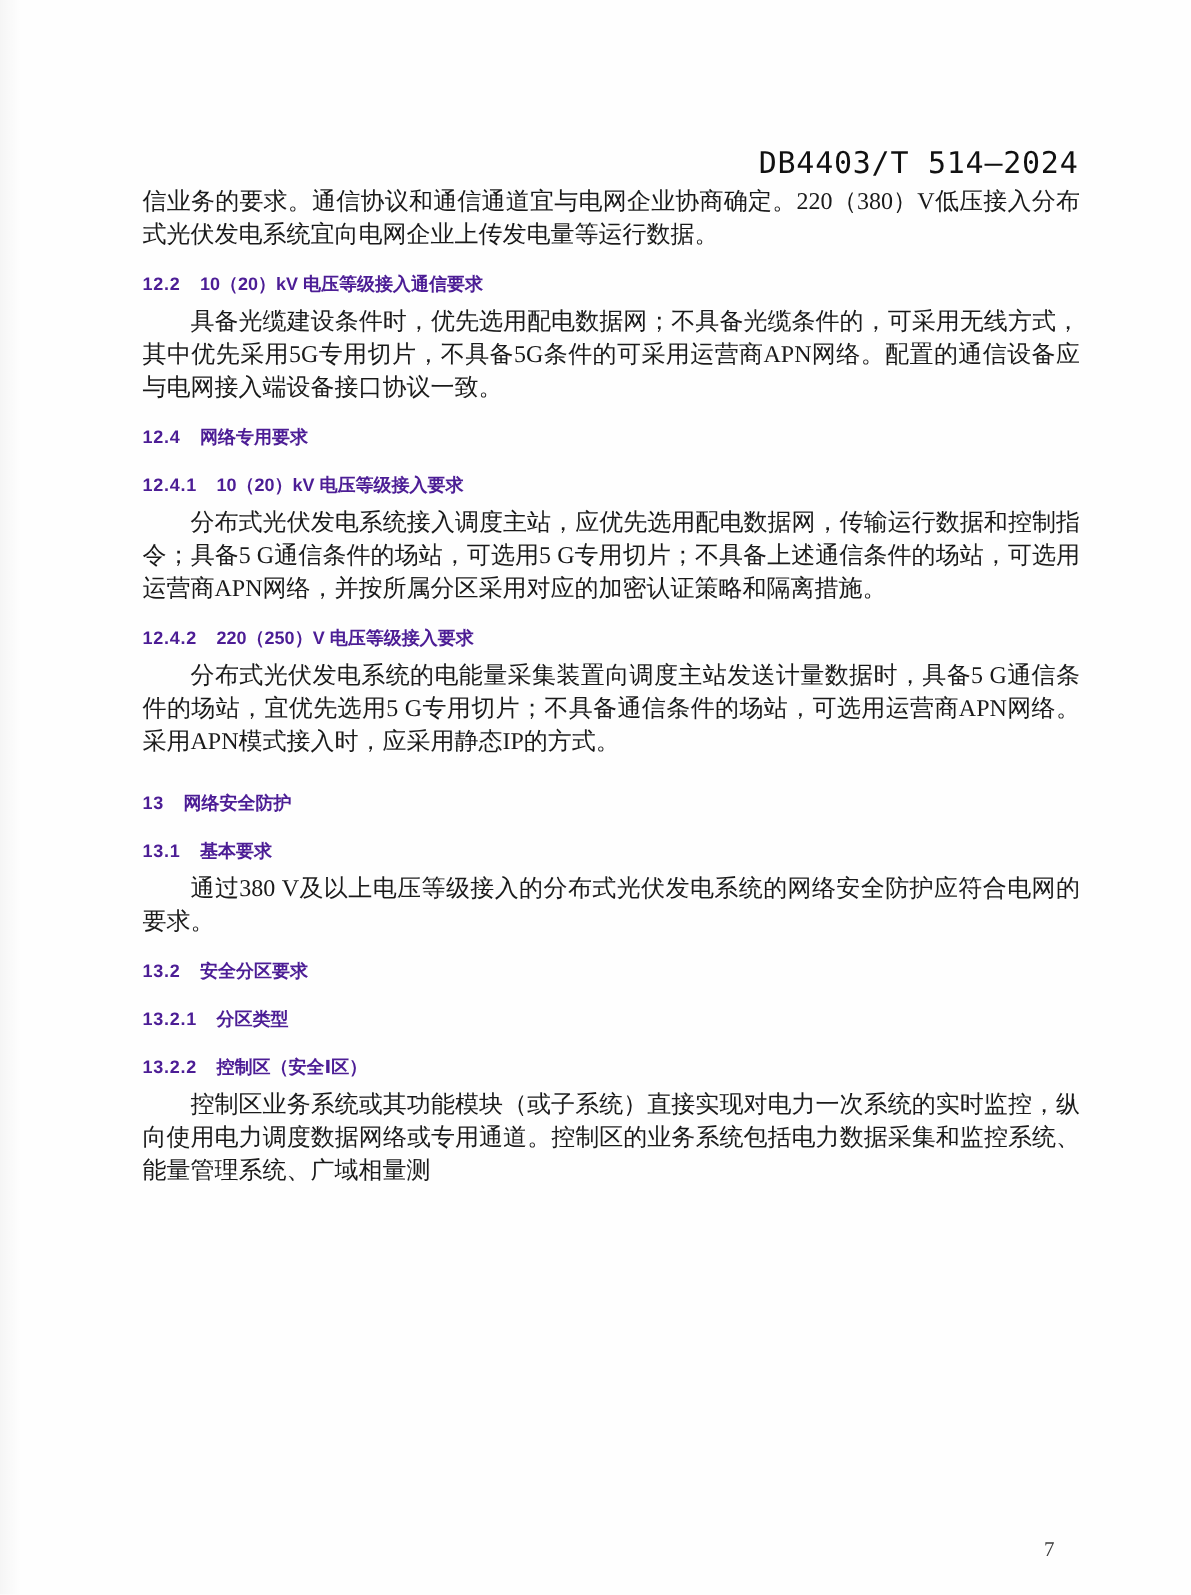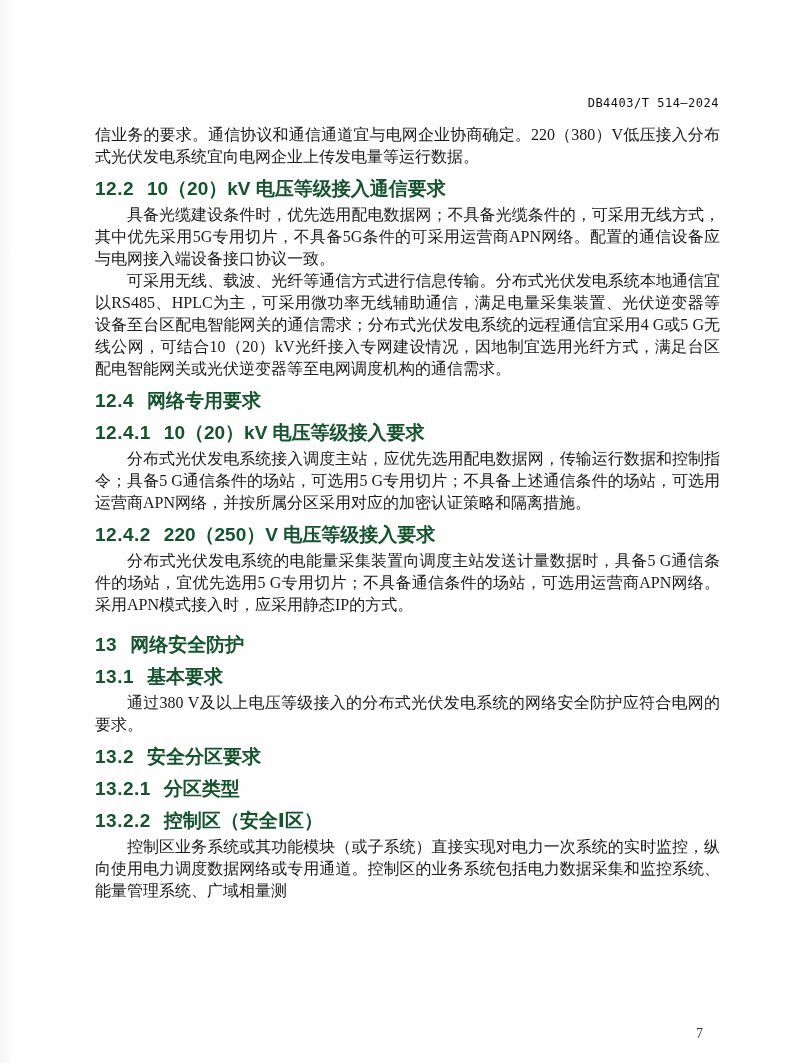--- a/index.html
+++ b/index.html
@@ -24,21 +24,21 @@
     left: 0; top: 0; bottom: 0;
     width: 14px;
     background: linear-gradient(to right, rgba(0,0,0,0.035), rgba(0,0,0,0));
     pointer-events: none;
   }
   .std-header {
     position: absolute;
     top: 96px;
     right: 75px;
     font-family: "DejaVu Sans Mono", "Liberation Mono", monospace;
-    font-size: 12px;
+    font-size: 20px;
     letter-spacing: 0.5px;
     color: #111111;
     white-space: nowrap;
   }
   .doc-body {
     position: absolute;
     top: 124px;
     left: 95px;
     width: 625px;
   }
@@ -46,23 +46,23 @@
     font-size: 16px;
     line-height: 22px;
     text-align: justify;
     text-indent: 2em;
     color: #1a1a1a;
   }
   .para.no-indent { text-indent: 0; }
   .heading {
     font-family: "Liberation Sans", "DejaVu Sans", sans-serif;
     font-weight: bold;
-    font-size: 19px;
+    font-size: 12px;
     line-height: 22px;
-    color: #14532d;
+    color: #4c1d95;
     margin: 10px 0 4px 0;
     white-space: nowrap;
   }
   .heading.chapter { margin: 18px 0 0 0; }
   .heading .h-num {
     display: inline-block;
     margin-right: 13px;
     letter-spacing: 0.5px;
   }
   .page-number {
@@ -77,21 +77,20 @@
 </head>
 <body>
 
 <div class="page">
   <div class="std-header">DB4403/T 514—2024</div>
 
   <div class="doc-body">
       <p class="para no-indent">信业务的要求。通信协议和通信通道宜与电网企业协商确定。220（380）V低压接入分布式光伏发电系统宜向电网企业上传发电量等运行数据。</p>
       <div class="heading"><span class="h-num">12.2</span><span class="h-title">10（20）kV 电压等级接入通信要求</span></div>
       <p class="para">具备光缆建设条件时，优先选用配电数据网；不具备光缆条件的，可采用无线方式，其中优先采用5G专用切片，不具备5G条件的可采用运营商APN网络。配置的通信设备应与电网接入端设备接口协议一致。</p>
-      <p class="para">可采用无线、载波、光纤等通信方式进行信息传输。分布式光伏发电系统本地通信宜以RS485、HPLC为主，可采用微功率无线辅助通信，满足电量采集装置、光伏逆变器等设备至台区配电智能网关的通信需求；分布式光伏发电系统的远程通信宜采用4 G或5 G无线公网，可结合10（20）kV光纤接入专网建设情况，因地制宜选用光纤方式，满足台区配电智能网关或光伏逆变器等至电网调度机构的通信需求。</p>
       <div class="heading"><span class="h-num">12.4</span><span class="h-title">网络专用要求</span></div>
       <div class="heading"><span class="h-num">12.4.1</span><span class="h-title">10（20）kV 电压等级接入要求</span></div>
       <p class="para">分布式光伏发电系统接入调度主站，应优先选用配电数据网，传输运行数据和控制指令；具备5 G通信条件的场站，可选用5 G专用切片；不具备上述通信条件的场站，可选用运营商APN网络，并按所属分区采用对应的加密认证策略和隔离措施。</p>
       <div class="heading"><span class="h-num">12.4.2</span><span class="h-title">220（250）V 电压等级接入要求</span></div>
       <p class="para">分布式光伏发电系统的电能量采集装置向调度主站发送计量数据时，具备5 G通信条件的场站，宜优先选用5 G专用切片；不具备通信条件的场站，可选用运营商APN网络。采用APN模式接入时，应采用静态IP的方式。</p>
       <div class="heading chapter"><span class="h-num">13</span><span class="h-title">网络安全防护</span></div>
       <div class="heading"><span class="h-num">13.1</span><span class="h-title">基本要求</span></div>
       <p class="para">通过380 V及以上电压等级接入的分布式光伏发电系统的网络安全防护应符合电网的要求。</p>
       <div class="heading"><span class="h-num">13.2</span><span class="h-title">安全分区要求</span></div>
       <div class="heading"><span class="h-num">13.2.1</span><span class="h-title">分区类型</span></div>

